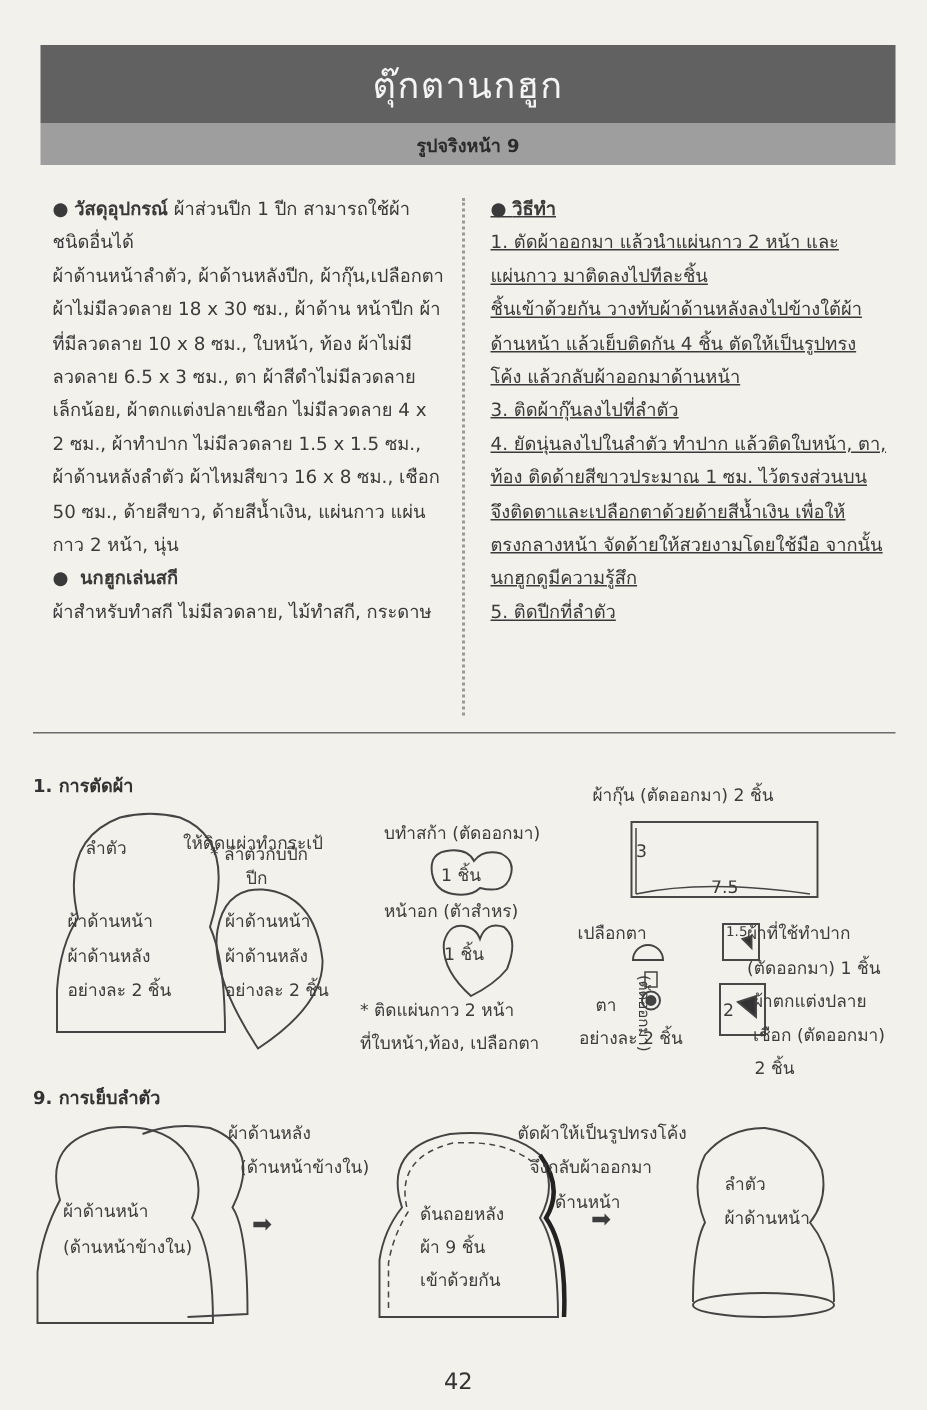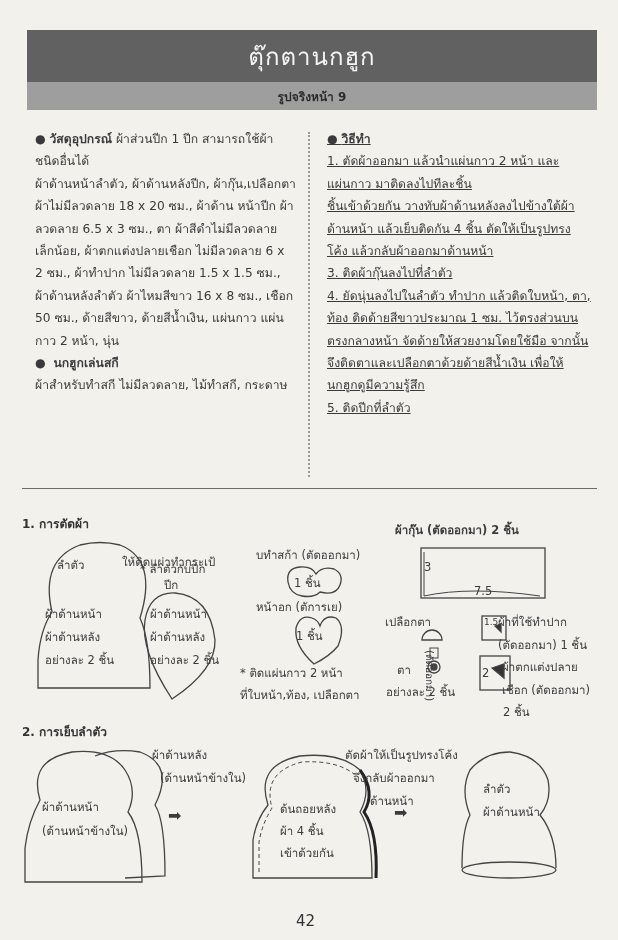--- a/index.html
+++ b/index.html
@@ -27,45 +27,46 @@
   <span>ตุ๊กตานกฮูก</span>
 </div>
 <div class="hdr-light">
   <span>รูปจริงหน้า 9</span>
 </div>
 
 <div class="col col-left">
   <p><span>● </span><span class="b">วัสดุอุปกรณ์</span> <span>ผ้าส่วนปีก 1 ปีก สามารถใช้ผ้า</span></p>
   <p>ชนิดอื่นได้</p>
   <p>ผ้าด้านหน้าลำตัว, ผ้าด้านหลังปีก, ผ้ากุ๊น,เปลือกตา</p>
-  <p>ผ้าไม่มีลวดลาย 18 x 20 ซม., ผ้าด้าน หน้าปีก ผ้า</p>
+  <p>ผ้าไม่มีลวดลาย 18 x 30 ซม., ผ้าด้าน หน้าปีก ผ้า</p>
+  <p>ที่มีลวดลาย 10 x 8 ซม., ใบหน้า, ท้อง ผ้าไม่มี</p>
   <p>ลวดลาย 6.5 x 3 ซม., ตา ผ้าสีดำไม่มีลวดลาย</p>
-  <p>เล็กน้อย, ผ้าตกแต่งปลายเชือก ไม่มีลวดลาย 6 x</p>
+  <p>เล็กน้อย, ผ้าตกแต่งปลายเชือก ไม่มีลวดลาย 4 x</p>
   <p>2 ซม., ผ้าทำปาก ไม่มีลวดลาย 1.5 x 1.5 ซม.,</p>
   <p>ผ้าด้านหลังลำตัว ผ้าไหมสีขาว 16 x 8 ซม., เชือก</p>
   <p>50 ซม., ด้ายสีขาว, ด้ายสีน้ำเงิน, แผ่นกาว แผ่น</p>
   <p>กาว 2 หน้า, นุ่น</p>
   <p><span>●&nbsp; </span><span class="b">นกฮูกเล่นสกี</span></p>
   <p>ผ้าสำหรับทำสกี ไม่มีลวดลาย, ไม้ทำสกี, กระดาษ</p>
 </div>
 
 <div class="divider-v"></div>
 
 <div class="col col-right">
   <p><span>● </span><span class="b">วิธีทำ</span></p>
   <p>1. ตัดผ้าออกมา แล้วนำแผ่นกาว 2 หน้า และ</p>
   <p>แผ่นกาว มาติดลงไปทีละชิ้น</p>
   <p>ชิ้นเข้าด้วยกัน วางทับผ้าด้านหลังลงไปข้างใต้ผ้า</p>
   <p>ด้านหน้า แล้วเย็บติดกัน 4 ชิ้น ตัดให้เป็นรูปทรง</p>
   <p>โค้ง แล้วกลับผ้าออกมาด้านหน้า</p>
   <p>3. ติดผ้ากุ๊นลงไปที่ลำตัว</p>
   <p>4. ยัดนุ่นลงไปในลำตัว ทำปาก แล้วติดใบหน้า, ตา,</p>
   <p>ท้อง ติดด้ายสีขาวประมาณ 1 ซม. ไว้ตรงส่วนบน</p>
+  <p>จึงติดตาและเปลือกตาด้วยด้ายสีน้ำเงิน เพื่อให้</p>
   <p>ตรงกลางหน้า จัดด้ายให้สวยงามโดยใช้มือ จากนั้น</p>
-  <p>จึงติดตาและเปลือกตาด้วยด้ายสีน้ำเงิน เพื่อให้</p>
   <p>นกฮูกดูมีความรู้สึก</p>
   <p>5. ติดปีกที่ลำตัว</p>
 </div>
 
 <div class="hr"></div>
 
 <svg width="618" height="940" fill="none" stroke="#444" stroke-width="1.3">
 
   <path d="M38,688 L38,660 Q40,630 52,612 Q40,560 80,545 Q100,540 120,545 Q158,560 140,618 Q150,640 150,688 Z"></path>
 
@@ -108,47 +109,47 @@
 <div class="lbl" style="left:45px;top:628px;">ผ้าด้านหลัง</div>
 <div class="lbl" style="left:45px;top:651px;">อย่างละ 2 ชิ้น</div>
 <div class="lbl" style="left:140px;top:560px;">* ลำตัวกับปีก</div>
 <div class="lbl" style="left:122px;top:553px;">ให้ติดแผ่าทำกระเป้</div>
 <div class="lbl" style="left:164px;top:576px;">ปีก</div>
 <div class="lbl" style="left:150px;top:605px;">ผ้าด้านหน้า</div>
 <div class="lbl" style="left:150px;top:628px;">ผ้าด้านหลัง</div>
 <div class="lbl" style="left:150px;top:651px;">อย่างละ 2 ชิ้น</div>
 <div class="lbl" style="left:256px;top:546px;">บทำสก้า (ตัดออกมา)</div>
 <div class="lbl" style="left:294px;top:574px;">1 ชิ้น</div>
-<div class="lbl" style="left:256px;top:598px;">หน้าอก (ตัการเย)</div>
+<div class="lbl" style="left:256px;top:598px;">หน้าอก (ตัาสำหร)</div>
 <div class="lbl" style="left:296px;top:627px;">1 ชิ้น</div>
 <div class="lbl" style="left:240px;top:664px;">* ติดแผ่นกาว 2 หน้า</div>
 <div class="lbl" style="left:240px;top:686px;">ที่ใบหน้า,ท้อง, เปลือกตา</div>
-<div class="lbl" style="left:395px;top:521px;font-weight:bold;">ผ้ากุ๊น (ตัดออกมา) 2 ชิ้น</div>
+<div class="lbl" style="left:395px;top:521px;">ผ้ากุ๊น (ตัดออกมา) 2 ชิ้น</div>
 <div class="lbl" style="left:424px;top:560px;">3</div>
 <div class="lbl" style="left:474px;top:584px;">7.5</div>
 <div class="lbl" style="left:385px;top:613px;">เปลือกตา</div>
 <div class="lbl" style="left:397px;top:661px;">ตา</div>
 <div class="lbl" style="left:386px;top:683px;">อย่างละ 2 ชิ้น</div>
 <div class="lbl" style="left:437px;top:650px;transform:rotate(90deg);transform-origin:left top;font-size:10px;">(ตัดออกมา)</div>
 <div class="lbl" style="left:498px;top:613px;">ผ้าที่ใช้ทำปาก</div>
 <div class="lbl" style="left:498px;top:636px;">(ตัดออกมา) 1 ชิ้น</div>
 <div class="lbl" style="left:484px;top:617px;font-size:9px;">1.5</div>
 <div class="lbl" style="left:502px;top:658px;">ผ้าตกแต่งปลาย</div>
 <div class="lbl" style="left:502px;top:681px;">เชือก (ตัดออกมา)</div>
 <div class="lbl" style="left:503px;top:703px;">2 ชิ้น</div>
 <div class="lbl" style="left:482px;top:666px;">2</div>
 
-<div class="sec" style="left:22px;top:722px;">2. การเย็บลำตัว</div>
+<div class="sec" style="left:22px;top:722px;">9. การเย็บลำตัว</div>
 <div class="lbl" style="left:152px;top:746px;">ผ้าด้านหลัง</div>
 <div class="lbl" style="left:160px;top:769px;">(ด้านหน้าข้างใน)</div>
 <div class="lbl" style="left:42px;top:798px;">ผ้าด้านหน้า</div>
 <div class="lbl" style="left:42px;top:822px;">(ด้านหน้าข้างใน)</div>
 <div class="lbl" style="left:168px;top:806px;font-size:16px;">➡</div>
 <div class="lbl" style="left:280px;top:800px;">ด้นถอยหลัง</div>
-<div class="lbl" style="left:280px;top:822px;">ผ้า 4 ชิ้น</div>
+<div class="lbl" style="left:280px;top:822px;">ผ้า 9 ชิ้น</div>
 <div class="lbl" style="left:280px;top:844px;">เข้าด้วยกัน</div>
 <div class="lbl" style="left:345px;top:746px;">ตัดผ้าให้เป็นรูปทรงโค้ง</div>
 <div class="lbl" style="left:353px;top:769px;">จึงกลับผ้าออกมา</div>
 <div class="lbl" style="left:370px;top:792px;">ด้านหน้า</div>
 <div class="lbl" style="left:394px;top:803px;font-size:16px;">➡</div>
 <div class="lbl" style="left:483px;top:780px;">ลำตัว</div>
 <div class="lbl" style="left:483px;top:803px;">ผ้าด้านหน้า</div>
 
 <div class="pgnum">42</div>
 

